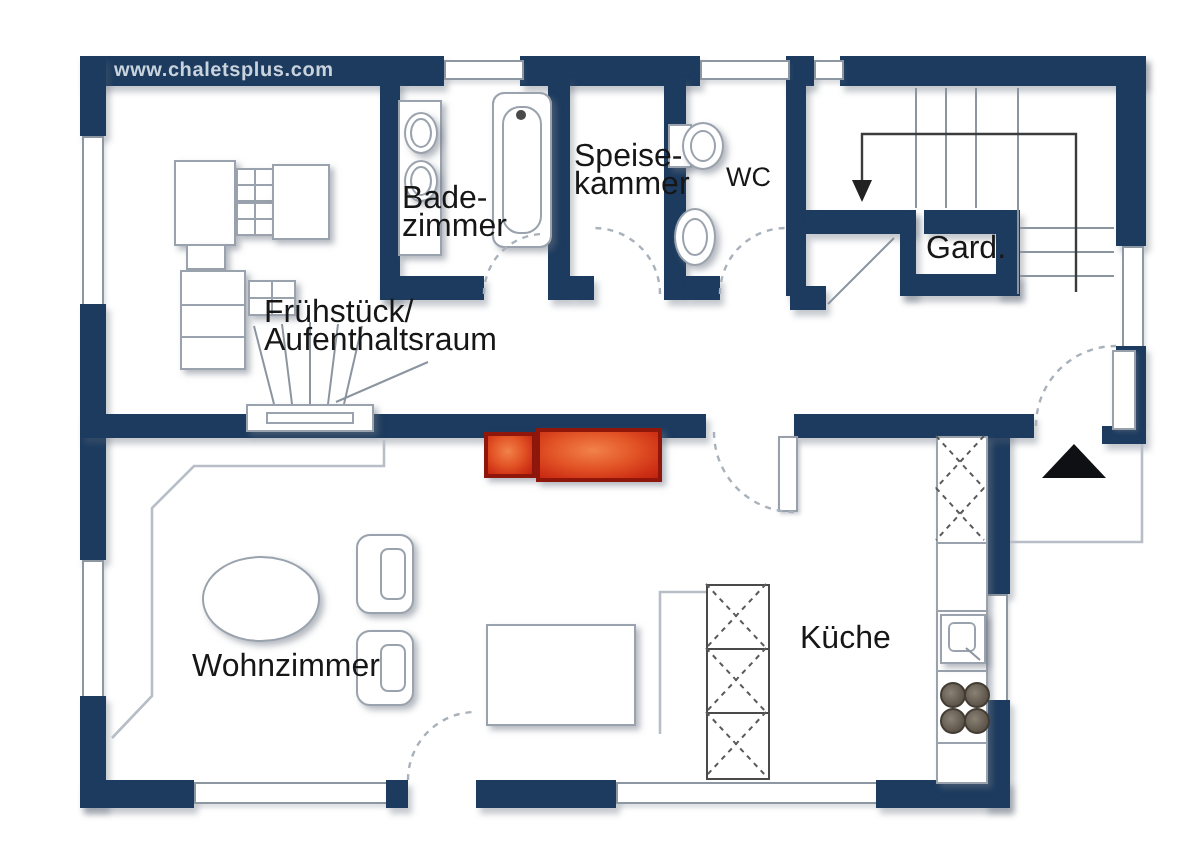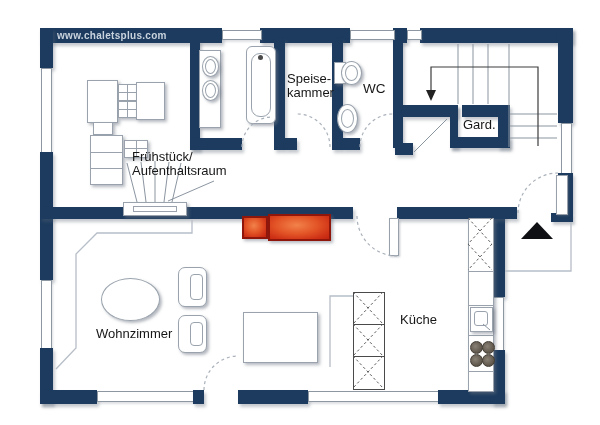--- a/index.html
+++ b/index.html
@@ -7,21 +7,21 @@
         font-family:"Liberation Sans",sans-serif}
   .wall{position:absolute;background:var(--wall);box-shadow:2px 3px 3px rgba(88,99,116,.35)}
   .win{position:absolute;background:#fff;border:1px solid #8d97a2;box-shadow:1px 2px 2px rgba(88,99,116,.2)}
   .furn{position:absolute;background:#fff;border:1px solid var(--line);box-shadow:2px 2px 3px rgba(108,116,130,.5)}
   .inner{position:absolute;background:#fff;border:1px solid var(--line);box-shadow:none}
   .round{border-radius:50%}
   .cross{background-image:
     linear-gradient(to right,transparent calc(50% - .5px),var(--line) calc(50% - .5px),var(--line) calc(50% + .5px),transparent calc(50% + .5px)),
     linear-gradient(to bottom,transparent calc(50% - .5px),var(--line) calc(50% - .5px),var(--line) calc(50% + .5px),transparent calc(50% + .5px))}
   .leaf{position:absolute;background:#fff;border:1px solid #98a1ab;box-shadow:1px 1px 2px rgba(108,116,130,.4)}
-  .label{position:absolute;color:var(--text);font-size:13px;line-height:14px;white-space:pre-line}
+  .label{position:absolute;color:var(--text);font-size:16px;line-height:14px;white-space:pre-line}
   #url-label{position:absolute;left:57px;top:30px;font-size:10px;font-weight:bold;
              letter-spacing:.3px;color:var(--url_text)}
   .red{position:absolute;border:2px solid var(--red_dark);
        background:radial-gradient(ellipse at 45% 40%,#f2824a 0%,#e35527 45%,#ce3115 80%,#bf2410 100%);
        box-shadow:2px 2px 3px rgba(108,116,130,.5)}
   .tri{position:absolute;width:0;height:0;border-left:16px solid transparent;
        border-right:16px solid transparent;border-bottom:17px solid #0e1013}
   .cab{position:absolute;background:#fff;border:1px solid #4a4a4a}
   .cdiv{position:absolute;background:var(--line)}
   .burner{position:absolute;border-radius:50%;border:1px solid #423c33;
@@ -178,20 +178,22 @@
     <path class="thinline" d="M330,367 V296 H353"></path>
 
     <path class="thinline" d="M571,222 V271 H505"></path>
 
     <path class="xline" d="M353,292 L383,324 M383,292 L353,324 M353,324 L383,356 M383,324 L353,356 M353,356 L383,388 M383,356 L353,388"></path>
     <path class="xline" d="M468,218 L492,244 M492,218 L468,244 M468,244 L492,270 M492,244 L468,270"></path>
     <path class="stairline" d="M483,324 L490,330"></path>
   </svg>
 
   <div id="url-label">www.chaletsplus.com</div>
+  <div class="label" style="left:201px;top:93px">Bade-
+zimmer</div>
   <div class="label" style="left:287px;top:72px">Speise-
 kammer</div>
   <div class="label" style="left:363px;top:82px;font-size:13.5px">WC</div>
   <div class="label" style="left:463px;top:118px">Gard.</div>
   <div class="label" style="left:132px;top:150px">Frühstück/
 Aufenthaltsraum</div>
   <div class="label" style="left:96px;top:327px">Wohnzimmer</div>
   <div class="label" style="left:400px;top:313px">Küche</div>
 </div>
 

